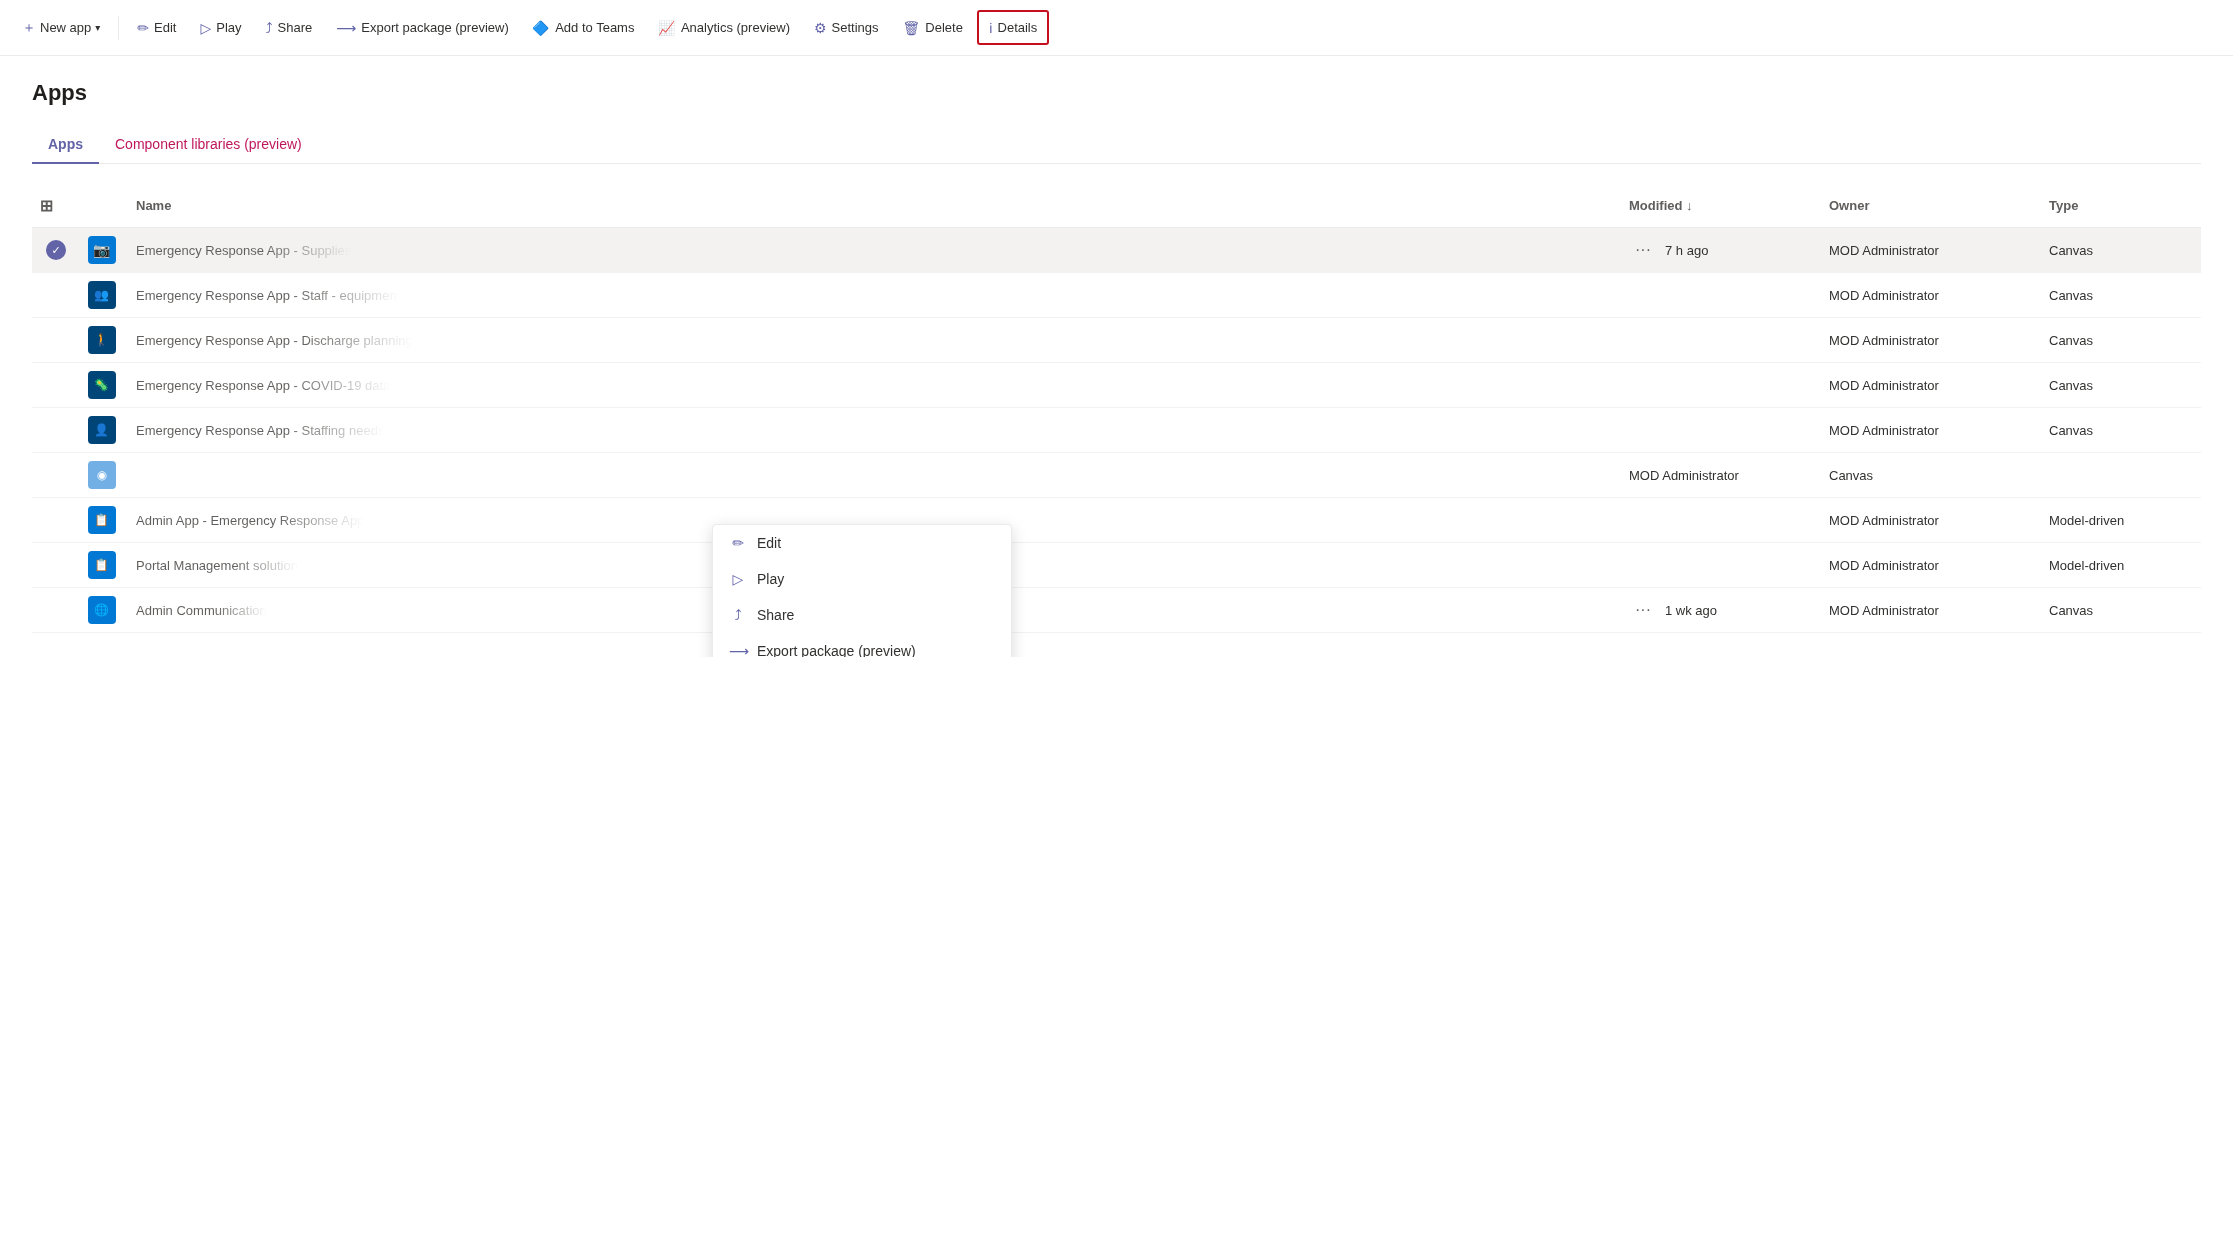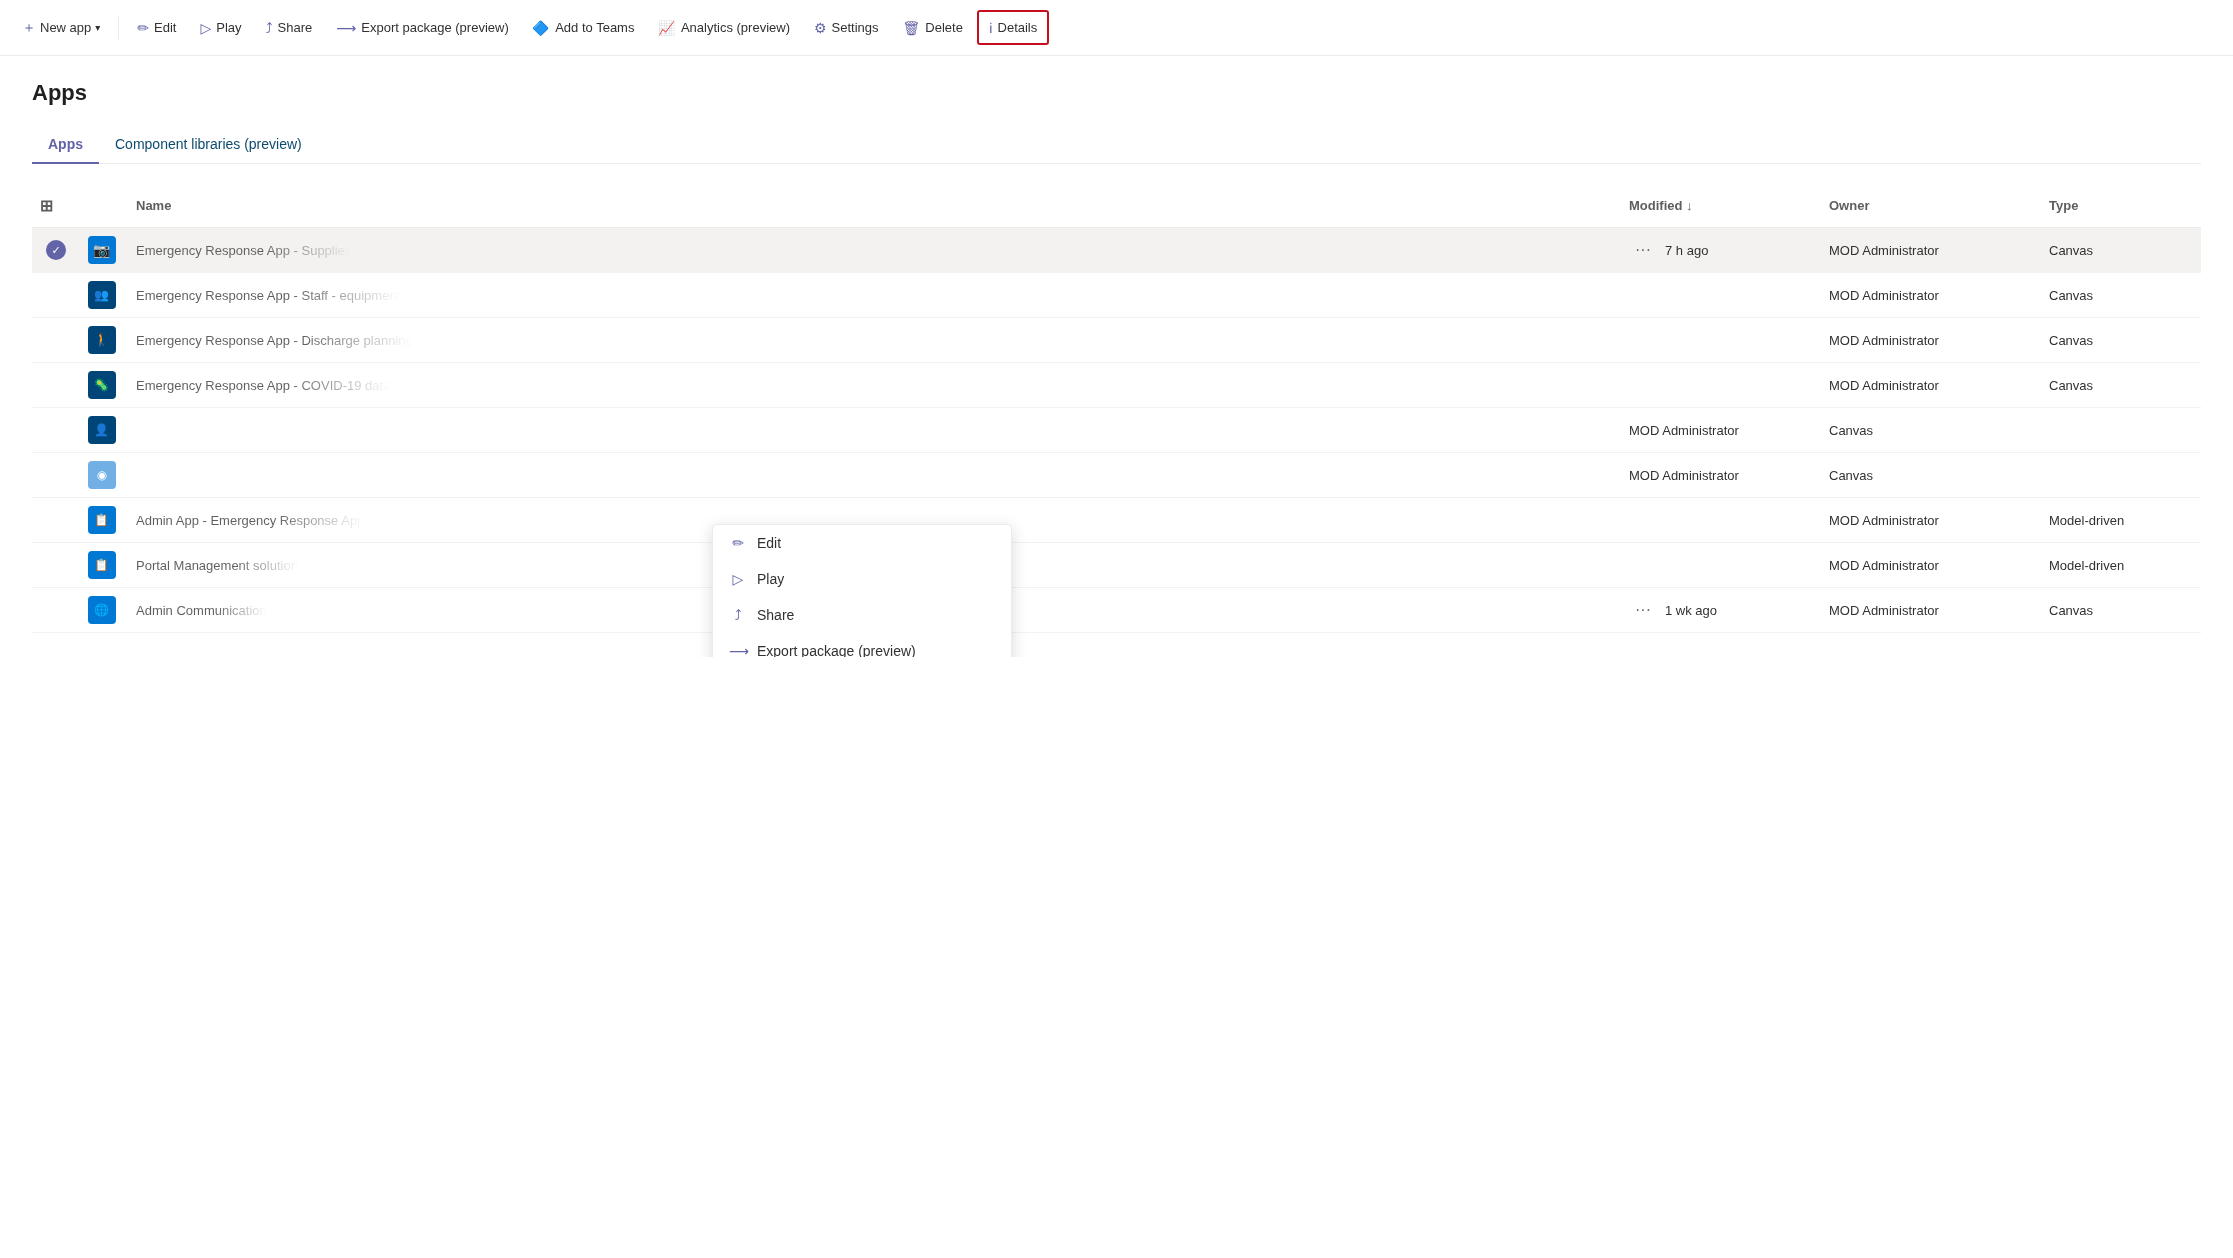--- a/index.html
+++ b/index.html
@@ -44,21 +44,21 @@
       margin-bottom: 20px;
       color: #201f1e;
     }
 
     
     .tabs { display: flex; gap: 0; border-bottom: 1px solid #edebe9; margin-bottom: 20px; }
     .tab {
       padding: 10px 16px;
       cursor: pointer;
       font-size: 14px;
-      color: #0c4a6e;
+      color: #be185d;
       border-bottom: 2px solid transparent;
       margin-bottom: -1px;
     }
     .tab.active { color: #6264a7; border-bottom: 2px solid #6264a7; font-weight: 600; }
 
     
     .table-container { position: relative; }
     .table-header {
       display: grid;
       grid-template-columns: 48px 48px 1fr 200px 220px 160px;
@@ -263,20 +263,23 @@
       <div class="table-cell"></div>
       <div class="table-cell">MOD Administrator</div>
       <div class="table-cell">Canvas</div>
     </div>
 
     <div class="table-row">
       <div class="table-cell check-col"></div>
       <div class="table-cell">
         <div class="app-icon" style="background:#004578; font-size:12px;">👤</div>
       </div>
+      <div class="table-cell">
+        <span class="app-name-blurred">Emergency Response App - Staffing needs</span>
+      </div>
       <div class="table-cell"></div>
       <div class="table-cell">MOD Administrator</div>
       <div class="table-cell">Canvas</div>
     </div>
 
     <div class="table-row">
       <div class="table-cell check-col"></div>
       <div class="table-cell">
         <div class="app-icon" style="background:#71afe5; font-size:12px;">◉</div>
       </div>

